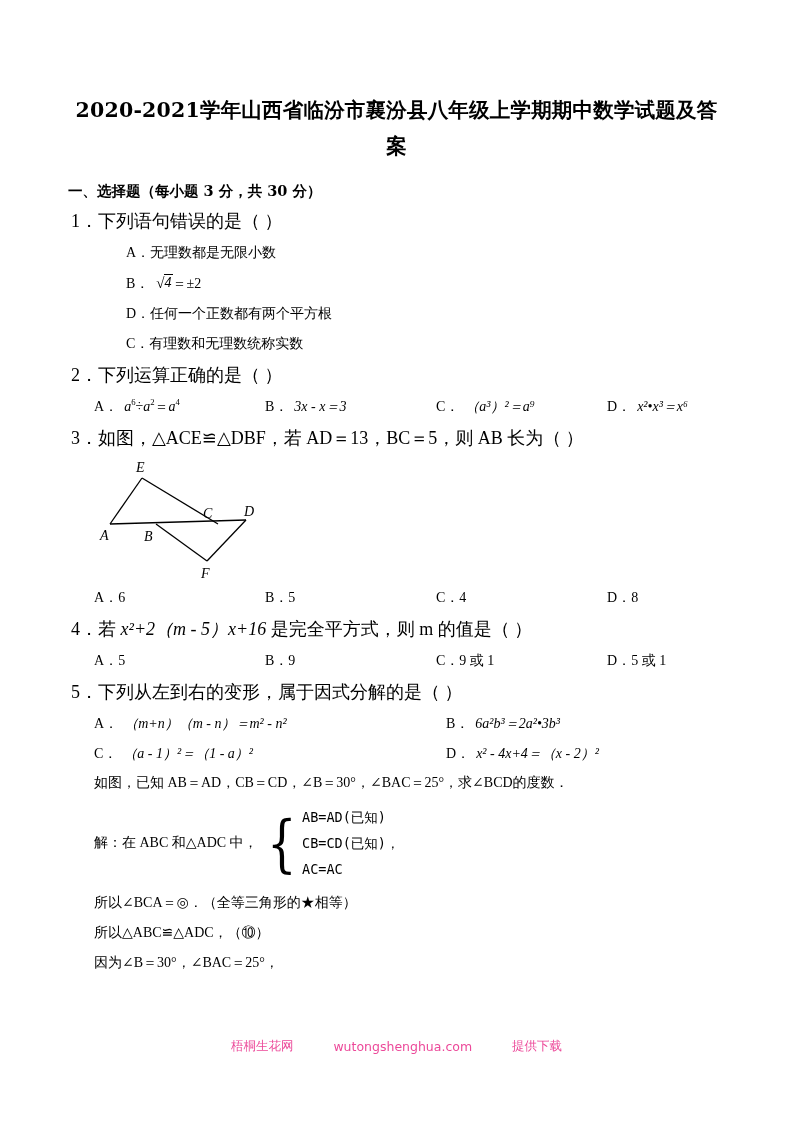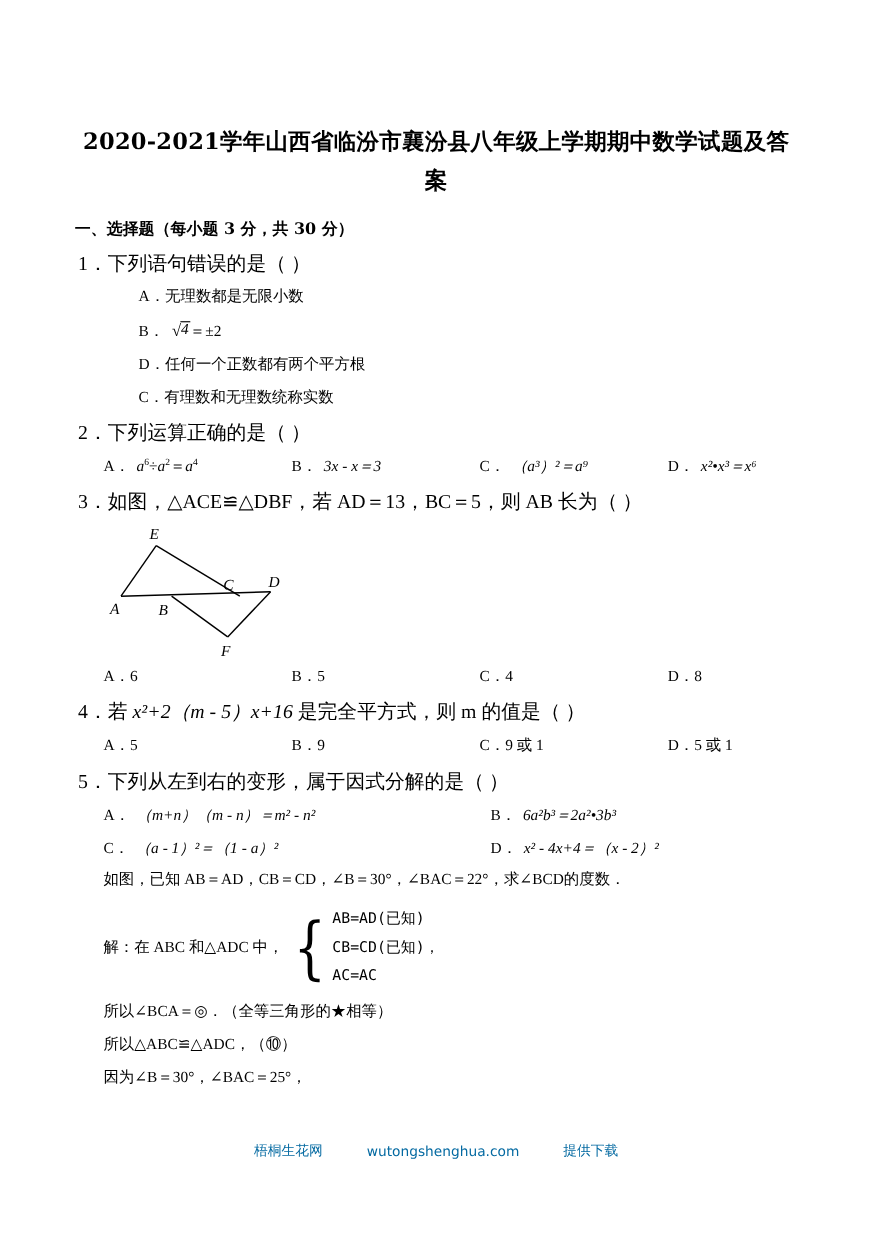--- a/index.html
+++ b/index.html
@@ -18,21 +18,21 @@
   .page {
     position: absolute;
     left: 0; top: 0;
     width: 793px;
     height: 1122px;
     padding: 0;
   }
   .content {
     position: absolute;
     left: 68px;
-    top: 110px;
+    top: 92px;
     width: 657px;
   }
 
   
   .doc-title {
     font-family: "DejaVu Serif", "Liberation Serif", serif;
     font-weight: bold;
     font-size: 20.5px;
     line-height: 36px;
     text-align: center;
@@ -163,21 +163,21 @@
   .footer {
     position: absolute;
     left: 0;
     top: 1038px;
     width: 793px;
     display: flex;
     justify-content: center;
     align-items: center;
     font-family: "DejaVu Sans", "Liberation Sans", sans-serif;
     font-size: 12.5px;
-    color: #0369a1;
+    color: #ec4899;
   }
   .footer .fcell { padding: 0 20px; white-space: nowrap; }
 </style>
 </head>
 <body>
 
 <div class="page">
   <div class="content">
 
     <div class="doc-title">2020-2021学年山西省临汾市襄汾县八年级上学期期中数学试题及答案</div>
@@ -255,21 +255,21 @@
       <div class="opt-row two">
         <div class="opt"><span>A．</span><span class="sp"></span><span class="it">（m+n）（m - n）＝m² - n²</span></div>
         <div class="opt"><span>B．</span><span class="sp"></span><span class="it">6a²b³＝2a²•3b³</span></div>
       </div>
       <div class="opt-row two">
         <div class="opt"><span>C．</span><span class="sp"></span><span class="it">（a - 1）²＝（1 - a）²</span></div>
         <div class="opt"><span>D．</span><span class="sp"></span><span class="it">x² - 4x+4＝（x - 2）²</span></div>
       </div>
     </div>
 
-    <div class="q-sub">如图，已知 AB＝AD，CB＝CD，∠B＝30°，∠BAC＝22°，求∠BCD的度数．</div>
+    <div class="q-sub">如图，已知 AB＝AD，CB＝CD，∠B＝30°，∠BAC＝25°，求∠BCD的度数．</div>
 
     <div class="proof-block">
       <span class="proof-lead">解：在 ABC 和△ADC 中，</span>
       <span class="brace">{</span>
       <span class="brace-eqs">
         <span class="eq" style="display:block">AB=AD(已知)</span>
         <span class="eq" style="display:block">CB=CD(已知)，</span>
         <span class="eq" style="display:block">AC=AC</span>
       </span>
     </div>

